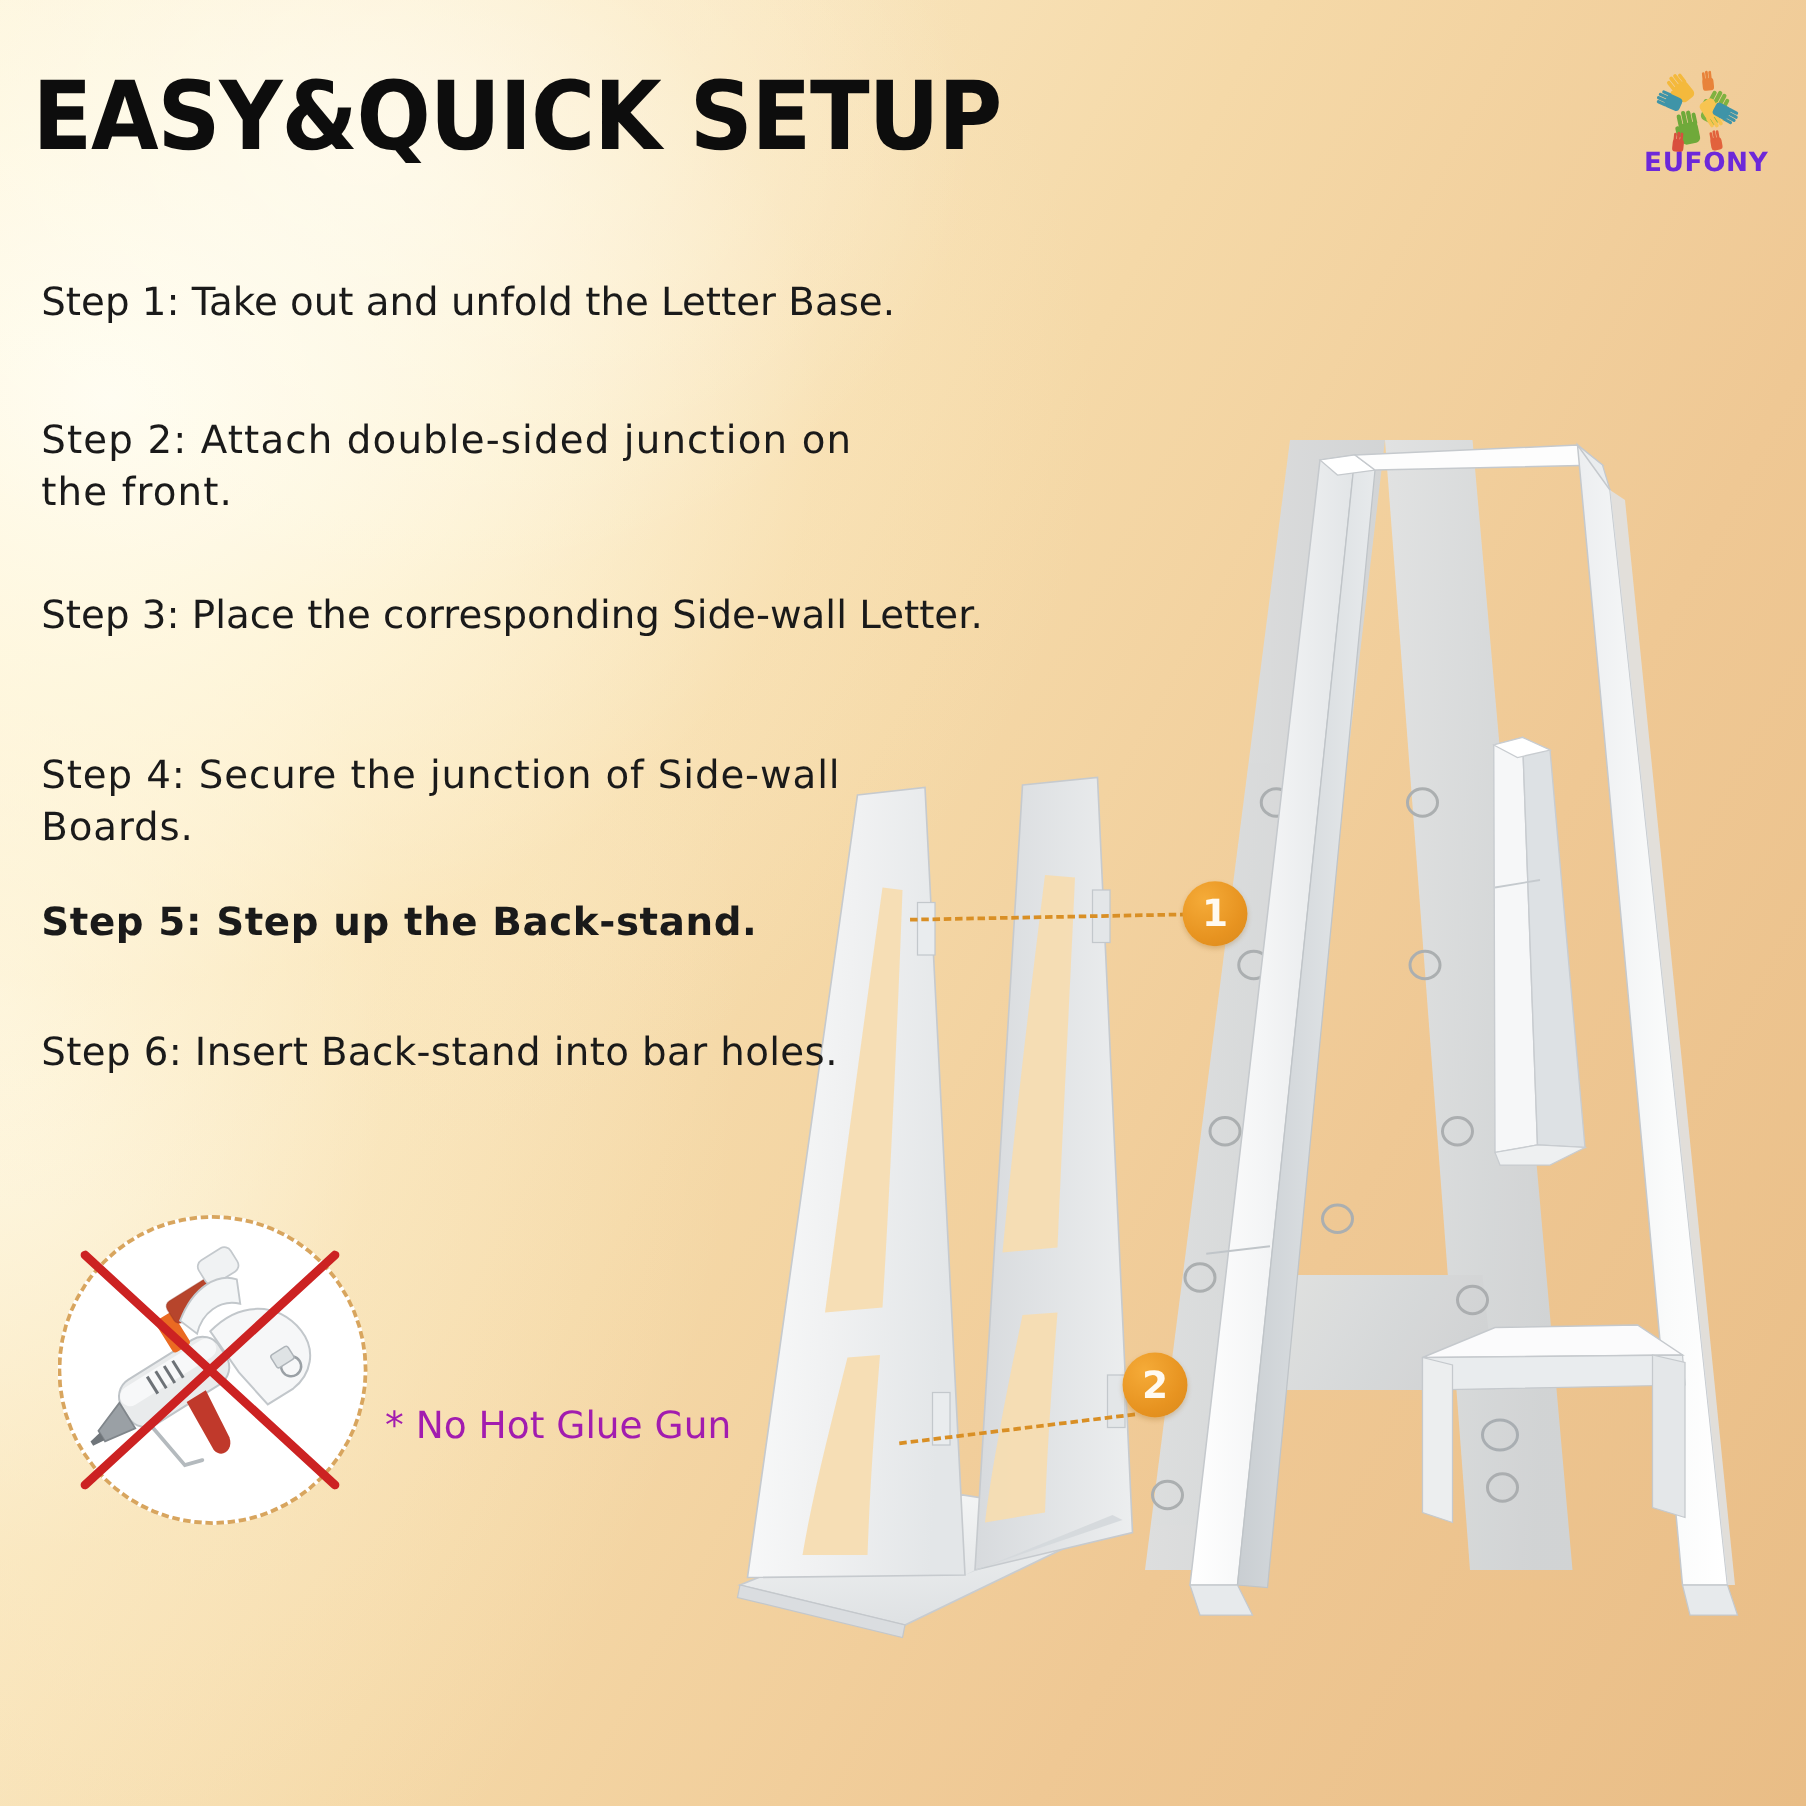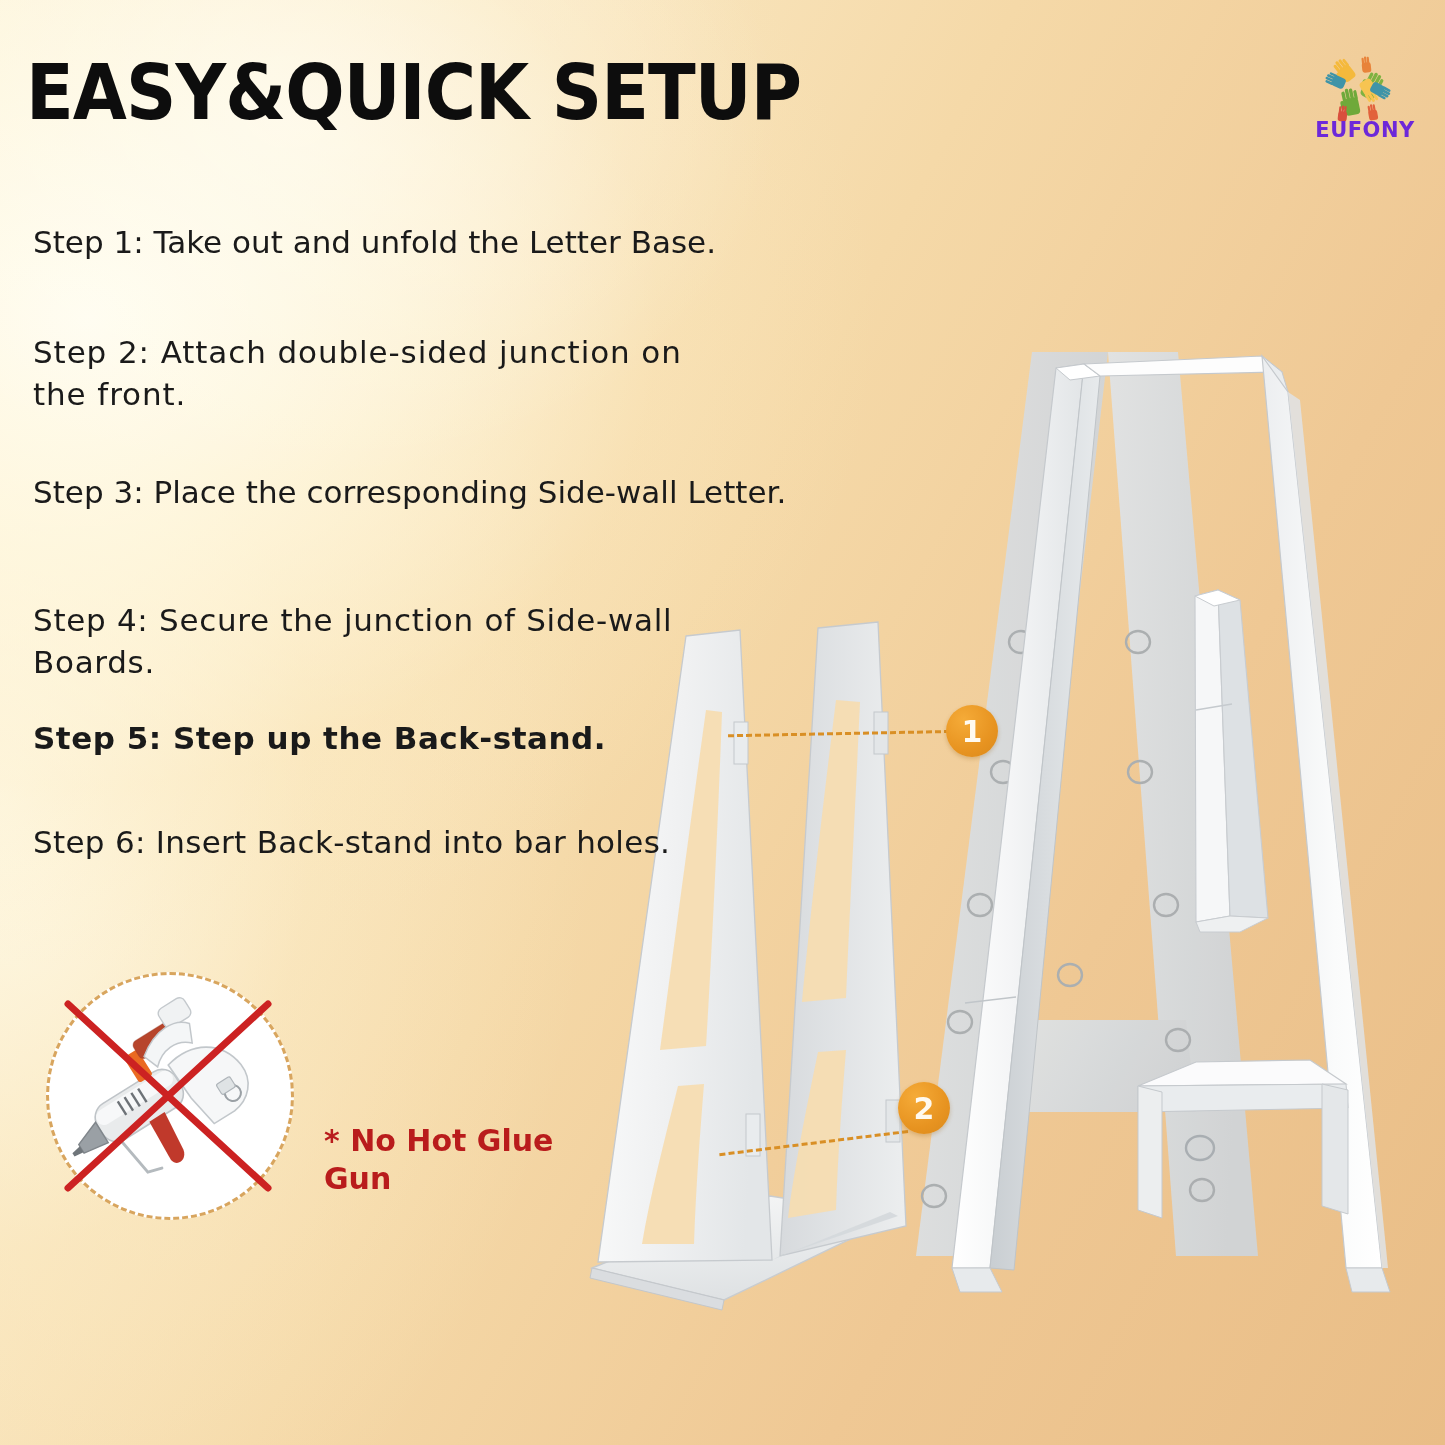--- a/index.html
+++ b/index.html
@@ -60,21 +60,21 @@
   #nogun { position: absolute; left: 46px; top: 972px; width: 530px; height: 240px; }
   #nogun-circle {
     position: absolute; left: 0; top: 0; width: 248px; height: 248px;
     border-radius: 50%;
     background: #ffffff;
     border: 3px dashed #d8a55e;
   }
   #nogun-svg { position: absolute; left: 0; top: 0; width: 248px; height: 248px; }
   #nogun-text {
     position: absolute; left: 262px; top: 150px; width: 280px;
-    font-size: 30px; font-weight: bold; color: #b91c1c; line-height: 1.26; margin-left: 16px;
+    font-size: 30px; font-weight: normal; color: #a21caf; line-height: 1.26;
   }
   #nogun-text .l2 { display: block; padding-left: 26px; }
 
   
   .callout-badge {
     position: absolute;
     width: 52px; height: 52px; border-radius: 50%;
     background: radial-gradient(circle at 34% 28%, #f5ab38 0%, #e79320 62%, #d9891c 100%);
     color: #fffaf0;
     font-size: 30px; font-weight: bold;

